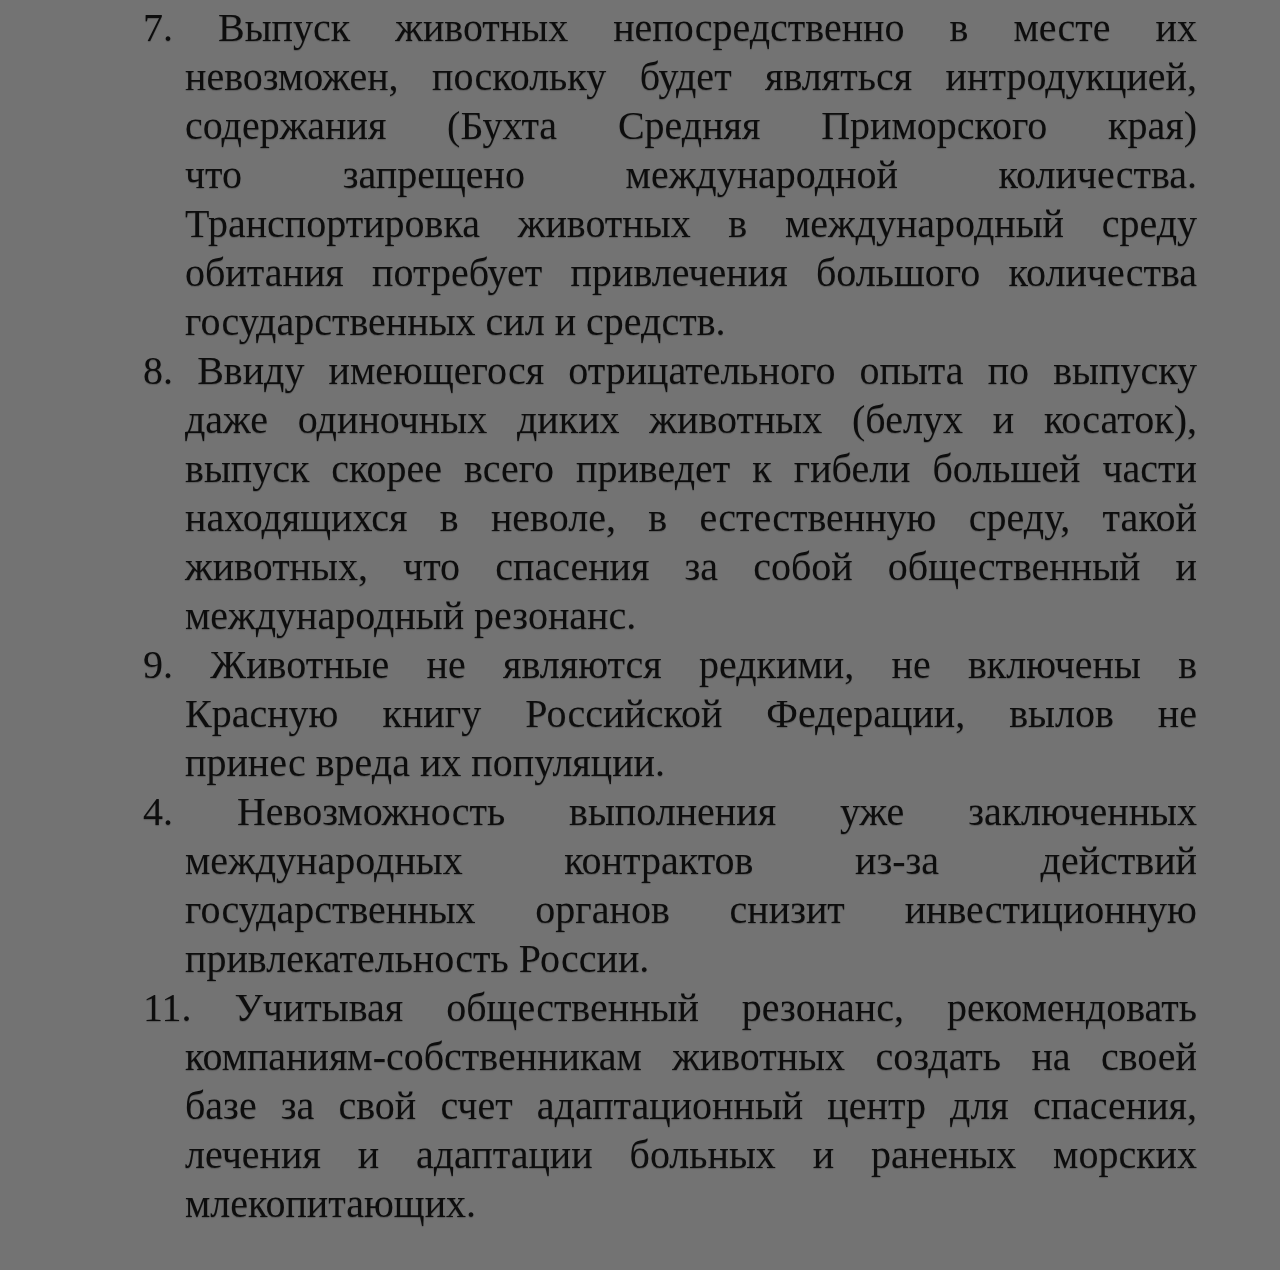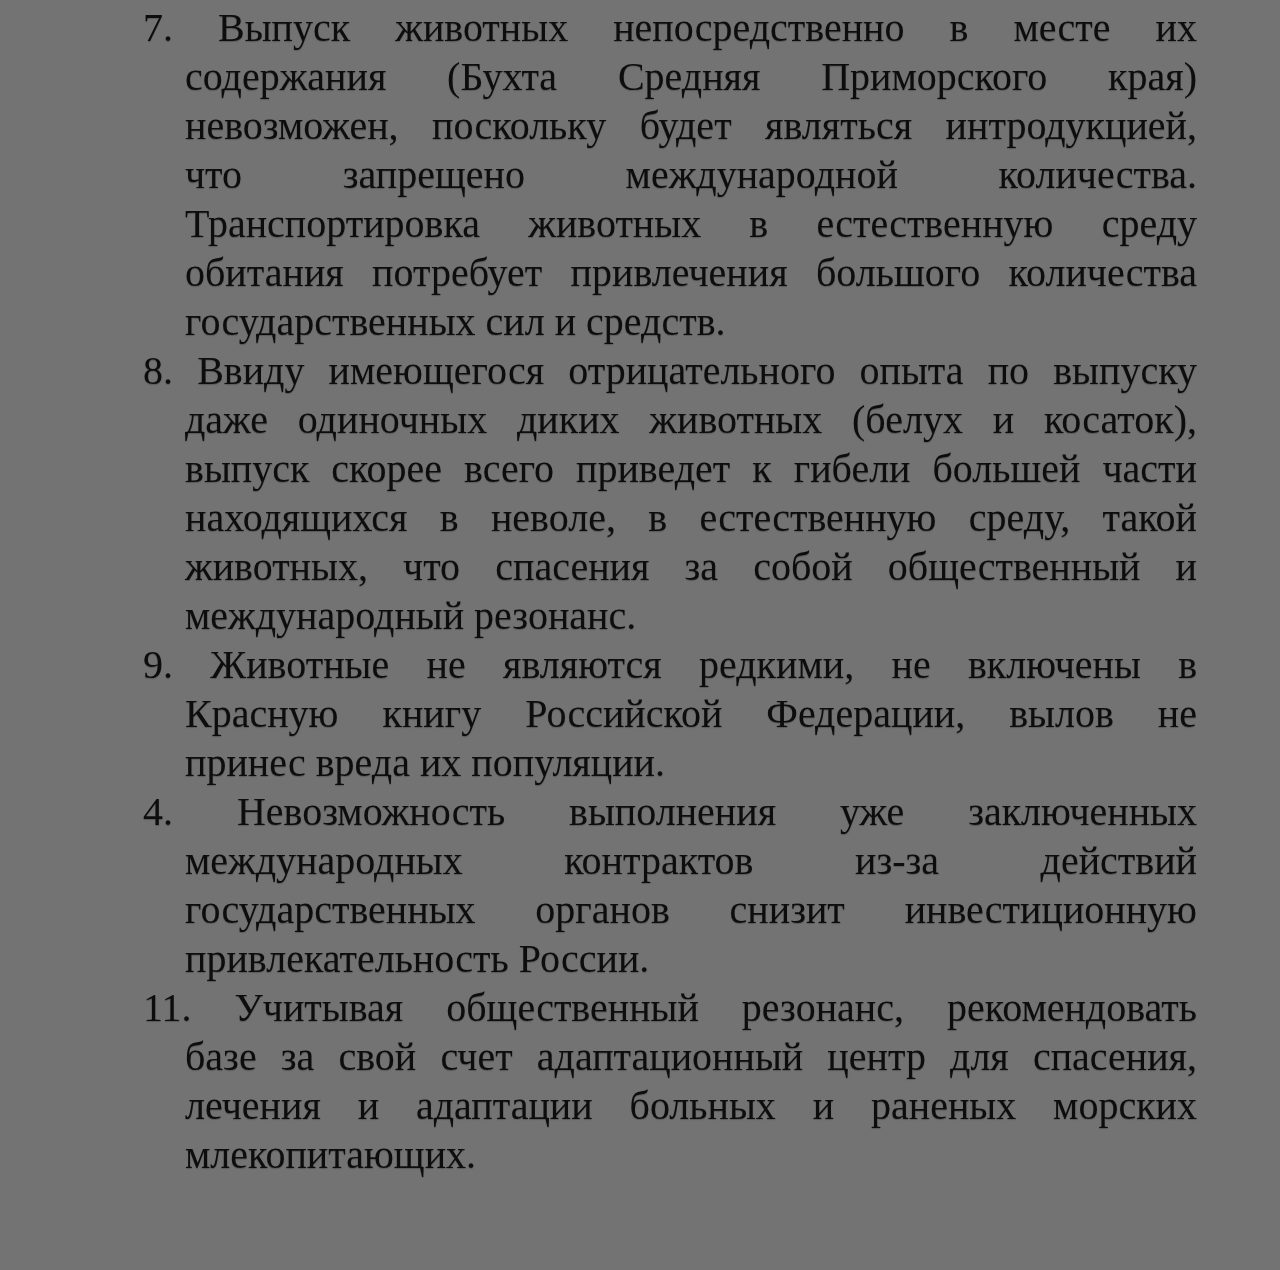--- a/index.html
+++ b/index.html
@@ -44,24 +44,24 @@
     display: inline;
   }
 </style>
 </head>
 <body>
 
 <div class="page">
 
   <div class="item">
     <div class="line first"><span class="num">7.</span> <span>Выпуск животных непосредственно в месте их</span></div>
+    <div class="line">невозможен, поскольку будет являться интродукцией,</div>
     <div class="line">содержания (Бухта Средняя Приморского края)</div>
-    <div class="line">невозможен, поскольку будет являться интродукцией,</div>
     <div class="line">что запрещено международной количества.</div>
-    <div class="line">Транспортировка животных в естественную среду</div>
+    <div class="line">Транспортировка животных в международный среду</div>
     <div class="line">обитания потребует привлечения большого количества</div>
     <div class="line last">государственных сил и средств.</div>
   </div>
 
   <div class="item">
     <div class="line first"><span class="num">8.</span> <span>Ввиду имеющегося отрицательного опыта по выпуску</span></div>
     <div class="line">даже одиночных диких животных (белух и косаток),</div>
     <div class="line">выпуск скорее всего приведет к гибели большей части</div>
     <div class="line">находящихся в неволе, в естественную среду, такой</div>
     <div class="line">животных, что спасения за собой общественный и</div>
@@ -76,18 +76,19 @@
 
   <div class="item">
     <div class="line first"><span class="num">4.</span> <span>Невозможность выполнения уже заключенных</span></div>
     <div class="line">международных контрактов из-за действий</div>
     <div class="line">государственных органов снизит инвестиционную</div>
     <div class="line last">привлекательность России.</div>
   </div>
 
   <div class="item">
     <div class="line first"><span class="num">11.</span> <span>Учитывая общественный резонанс, рекомендовать</span></div>
+    <div class="line">компаниям-собственникам животных создать на своей</div>
     <div class="line">базе за свой счет адаптационный центр для спасения,</div>
     <div class="line">лечения и адаптации больных и раненых морских</div>
     <div class="line last">млекопитающих.</div>
   </div>
 
 </div>
 
 </body></html>

